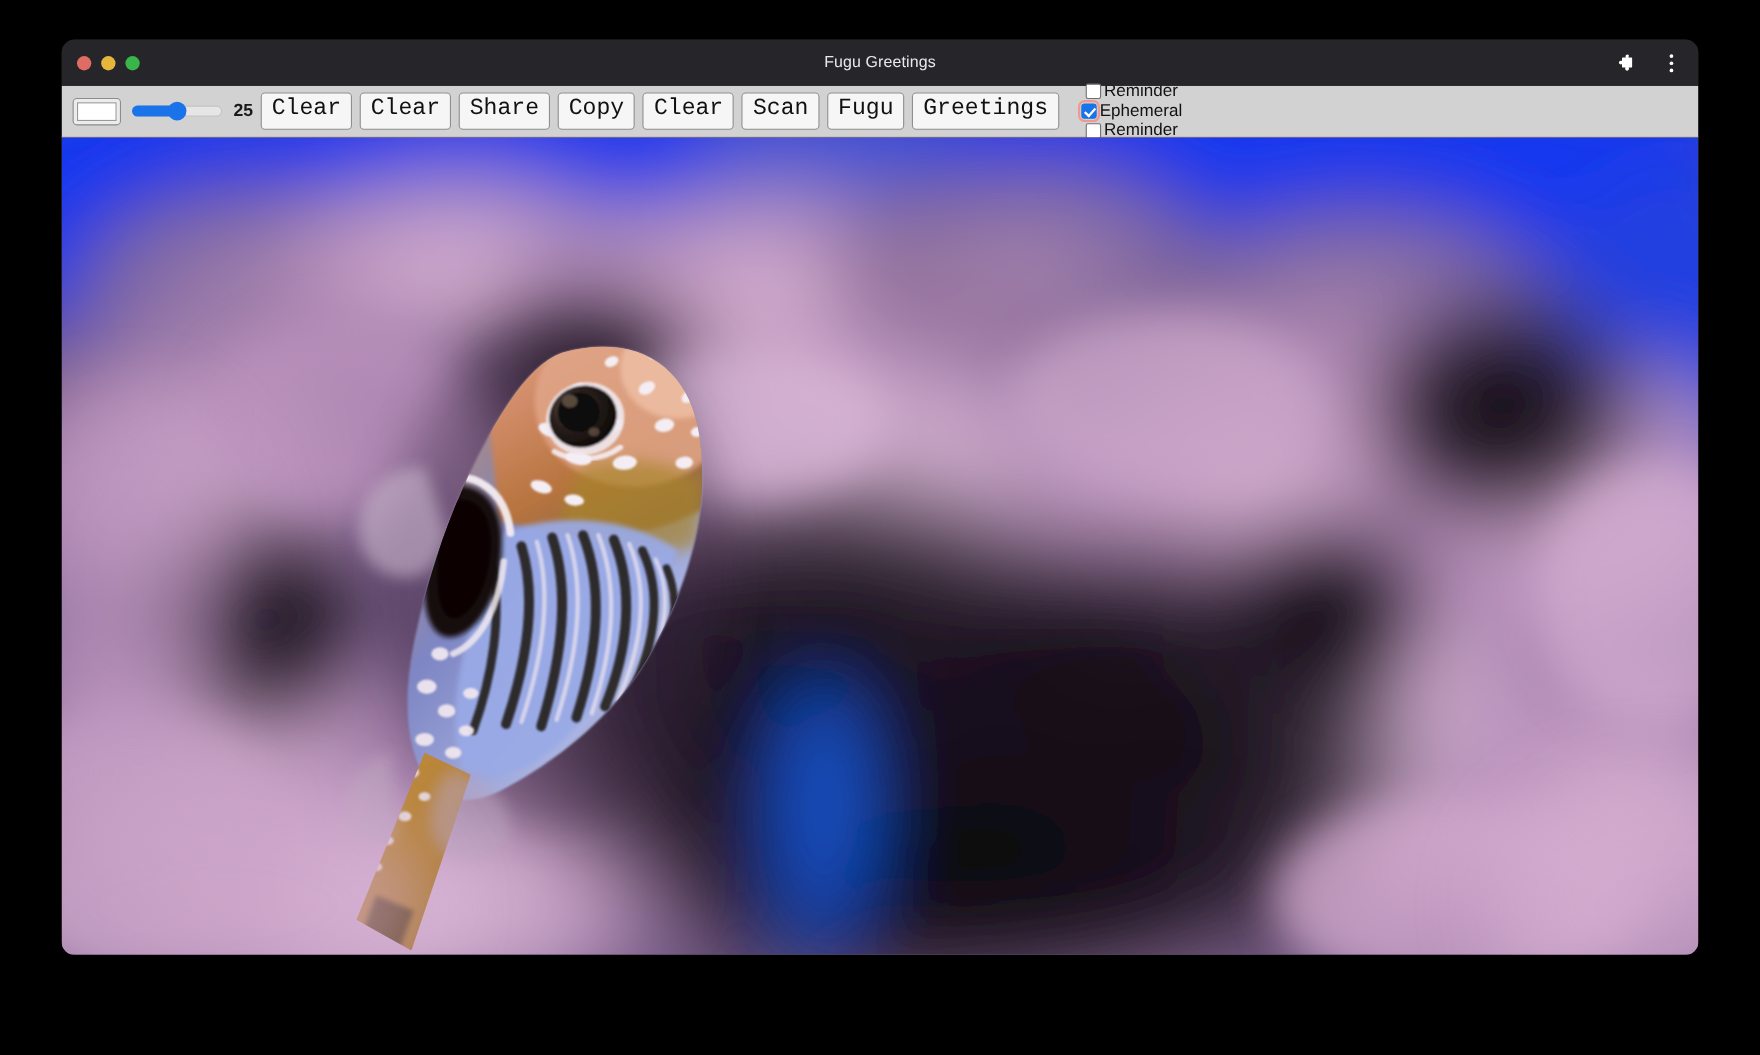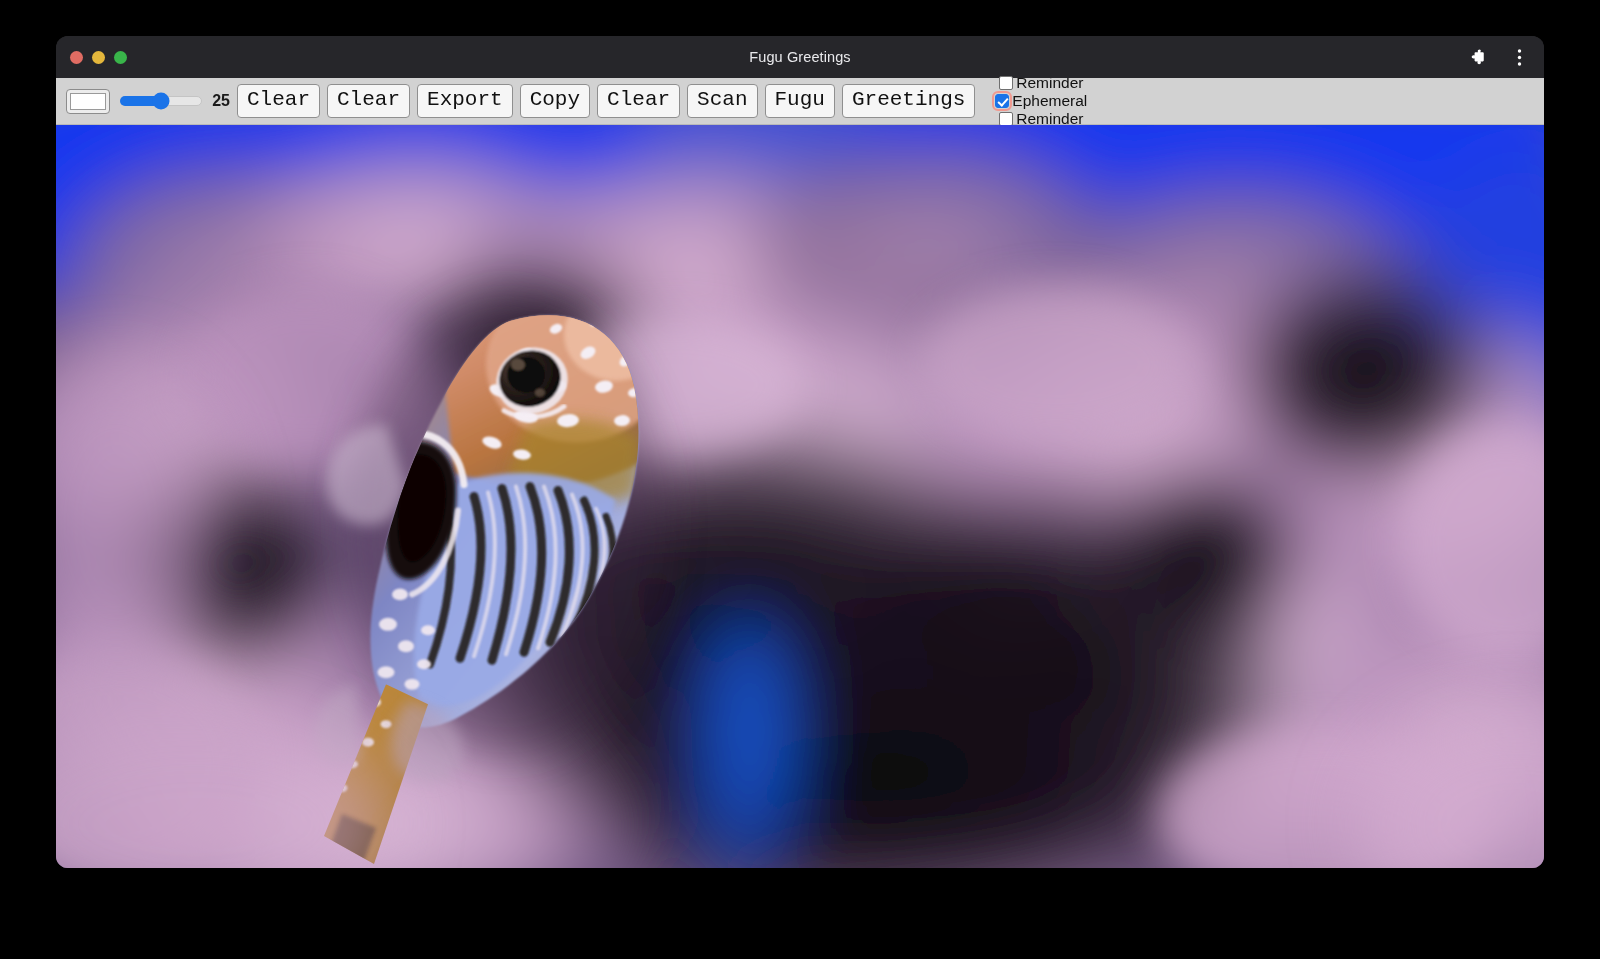--- a/index.html
+++ b/index.html
@@ -293,21 +293,21 @@
       <div class="slider-wrap">
         <div class="slider-track"></div>
         <div class="slider-fill"></div>
         <div class="slider-thumb"></div>
       </div>
 
       <div class="slider-value">25</div>
 
       <button class="tb-button">Clear</button>
       <button class="tb-button">Clear</button>
-      <button class="tb-button">Export</button>
+      <button class="tb-button">Share</button>
       <button class="tb-button">Copy</button>
       <button class="tb-button">Clear</button>
       <button class="tb-button">Scan</button>
       <button class="tb-button">Fugu</button>
       <button class="tb-button">Greetings</button>
 
       <div class="checks">
         <label class="check-item">
           <span class="cb"></span>
           <span class="check-label">Reminder</span>

